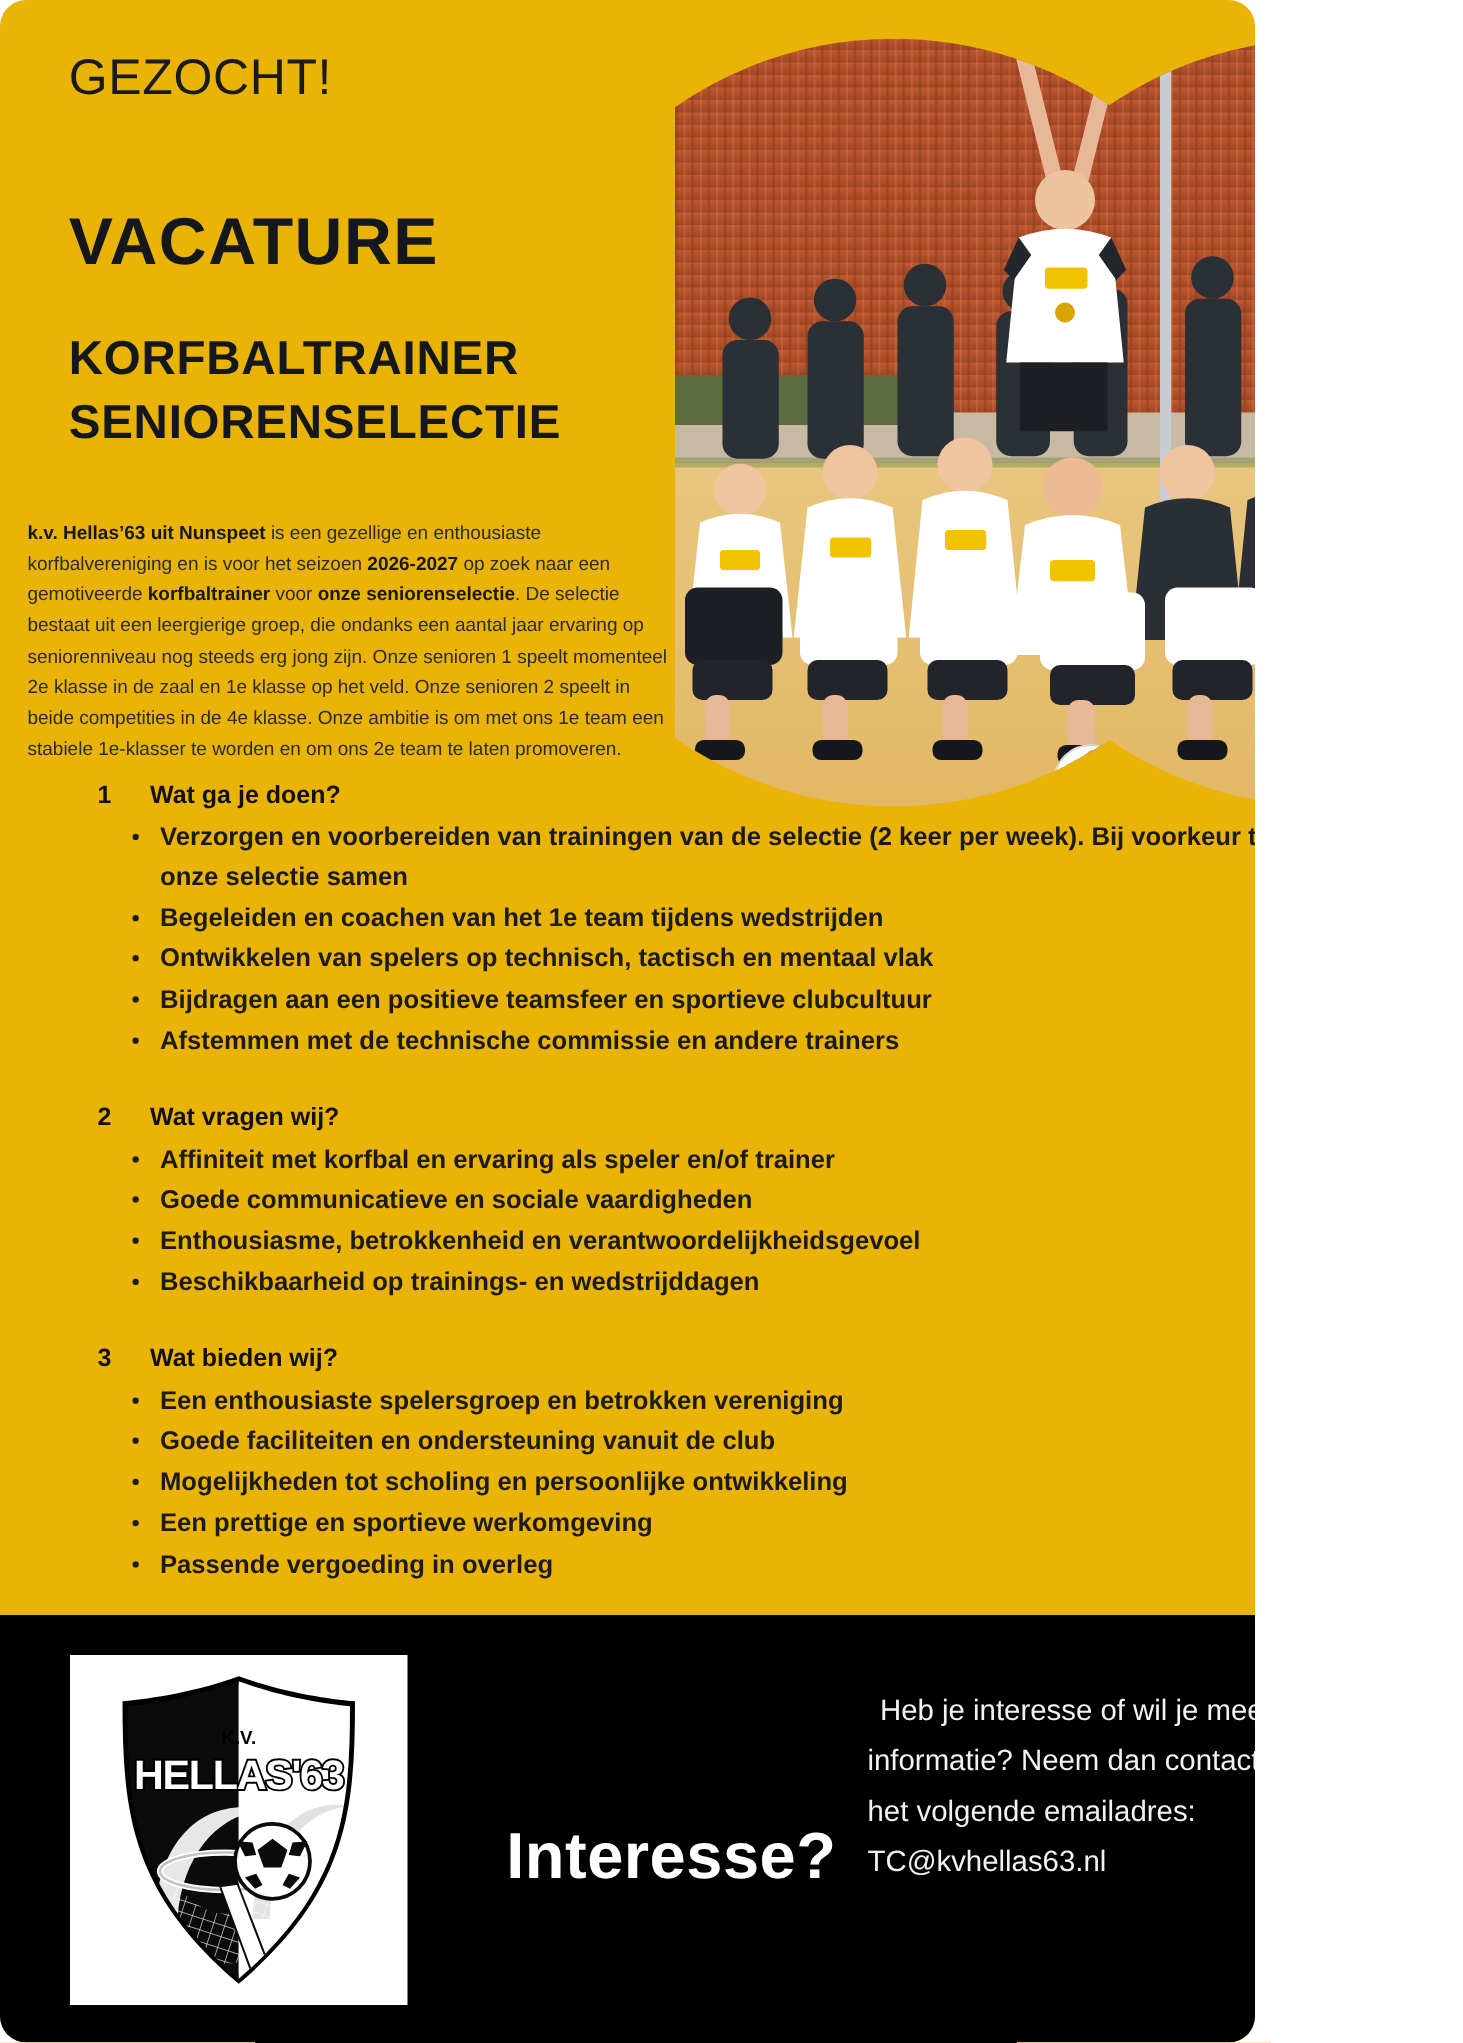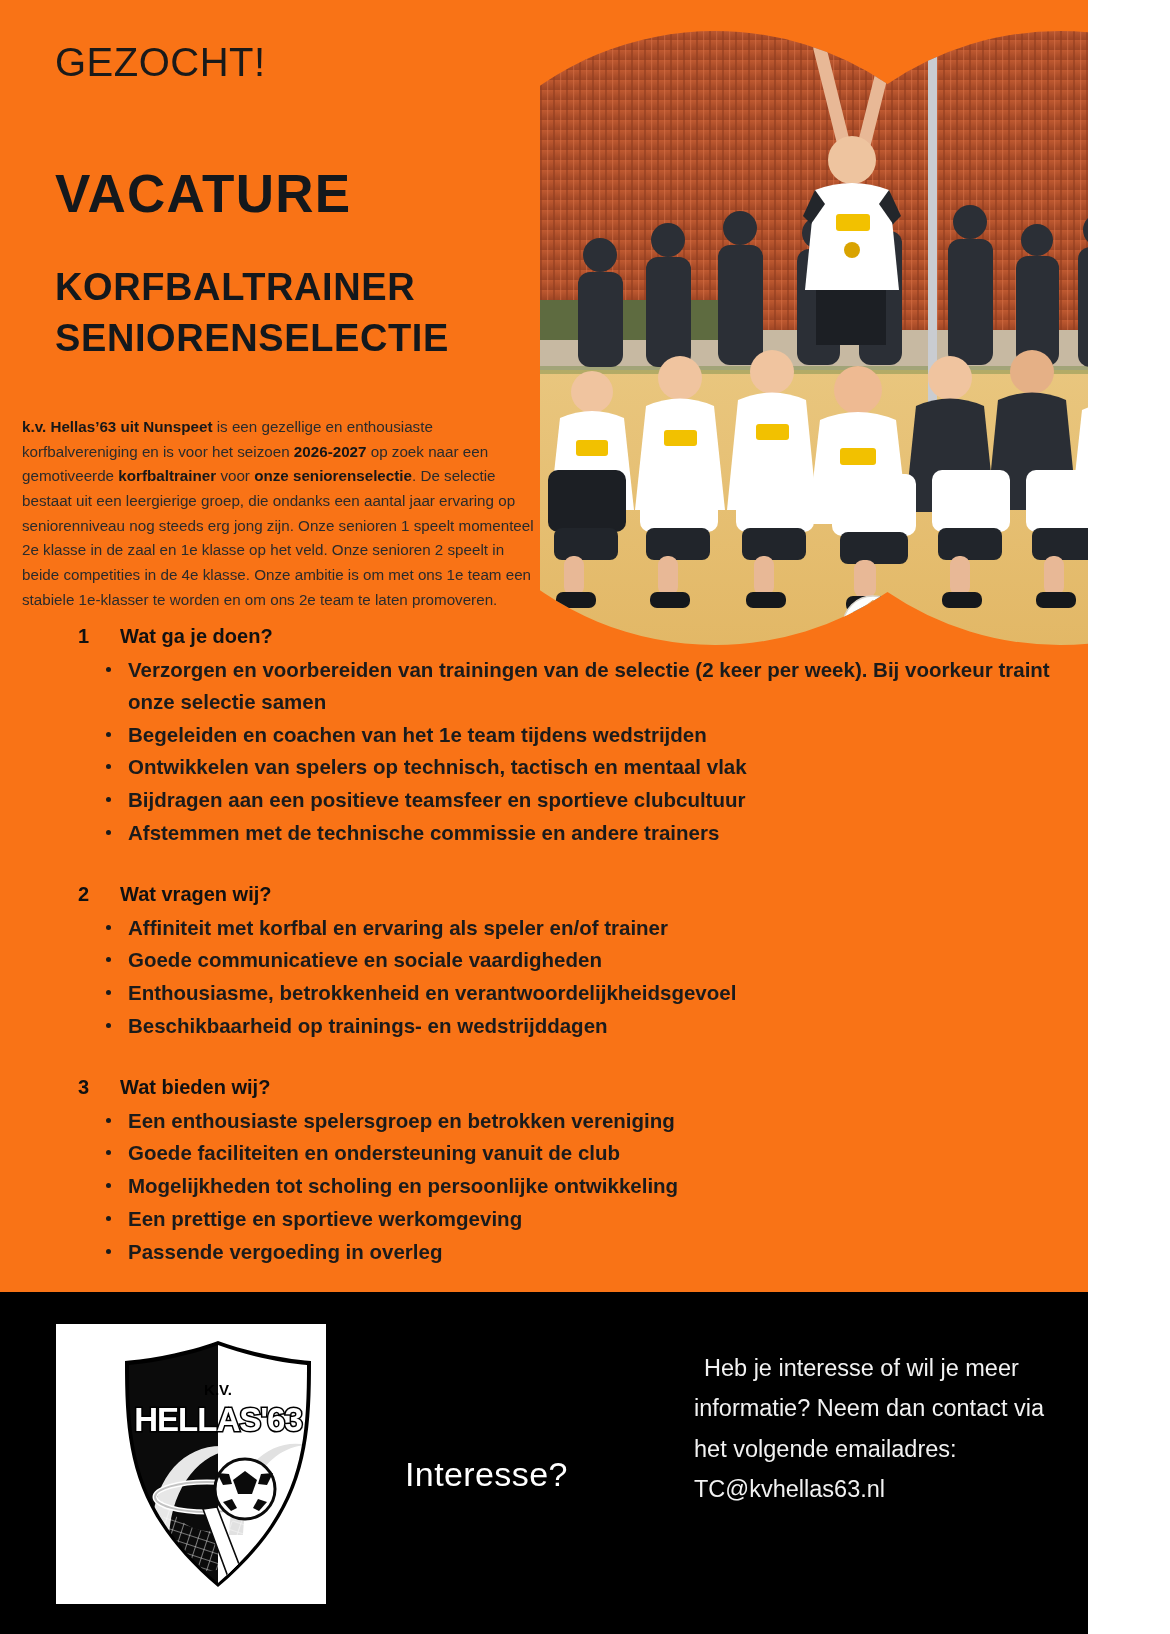--- a/index.html
+++ b/index.html
@@ -2,26 +2,27 @@
 <html><head>
 <meta charset="utf-8">
 <style>
   html, body {
     margin: 0;
     padding: 0;
     background: #ffffff;
   }
   .poster {
     position: relative;
-    width: 1088px;
+    width: 1004px;
     height: 1634px;
-    background: #f97316;
+    background: #eab308;
     overflow: hidden;
     font-family: "Liberation Sans", sans-serif;
     color: #111111;
+    border-radius: 21px;
   }
 
   
   .photo-wrap {
     position: absolute;
     top: 0;
     left: 540px;
     width: 630px;
     height: 660px;
     pointer-events: none;
@@ -125,30 +126,30 @@
   }
   .logo-box {
     position: absolute;
     left: 56px;
     top: 32px;
     width: 270px;
     height: 280px;
     background: #ffffff;
     display: flex;
     align-items: center;
-    justify-content: flex-end;
+    justify-content: center;
   }
   .logo-svg { width: 215px; height: 250px; display: block; }
 
   .interesse {
     position: absolute;
     left: 405px;
     top: 1455px;
-    font-size: 34px;
-    font-weight: 400;
+    font-size: 52px;
+    font-weight: 700;
     color: #ffffff;
     letter-spacing: 0.4px;
   }
   .contact {
     position: absolute;
     left: 678px;
     top: 1348px;
     width: 400px;
     font-size: 23.5px;
     line-height: 1.72;

